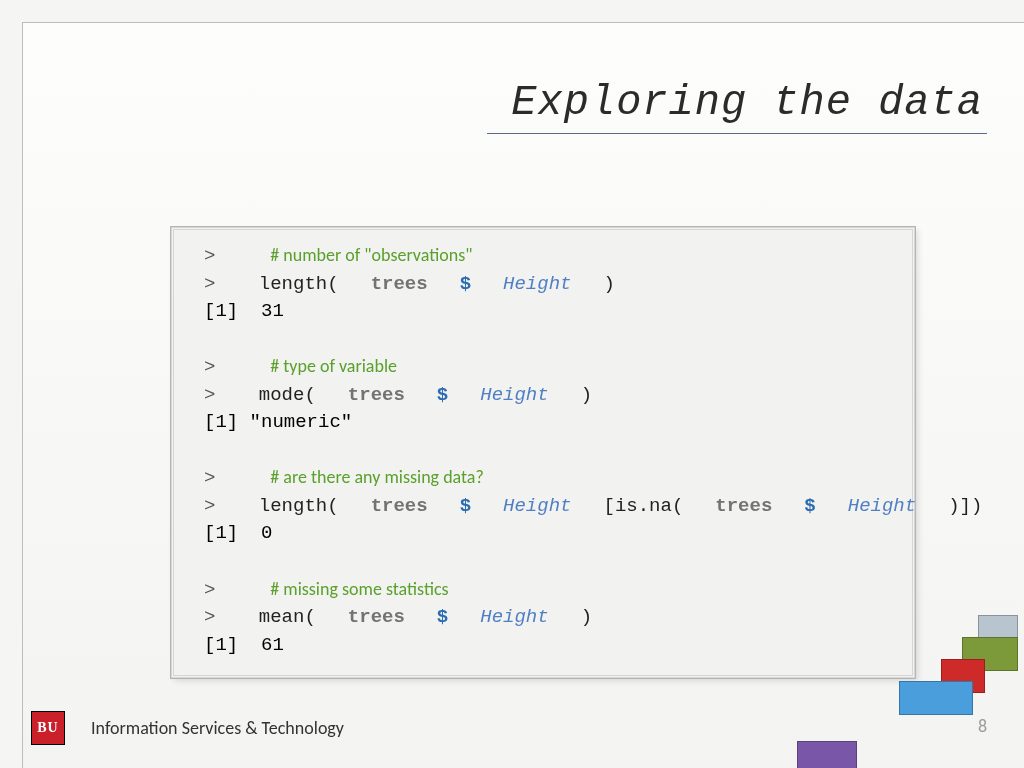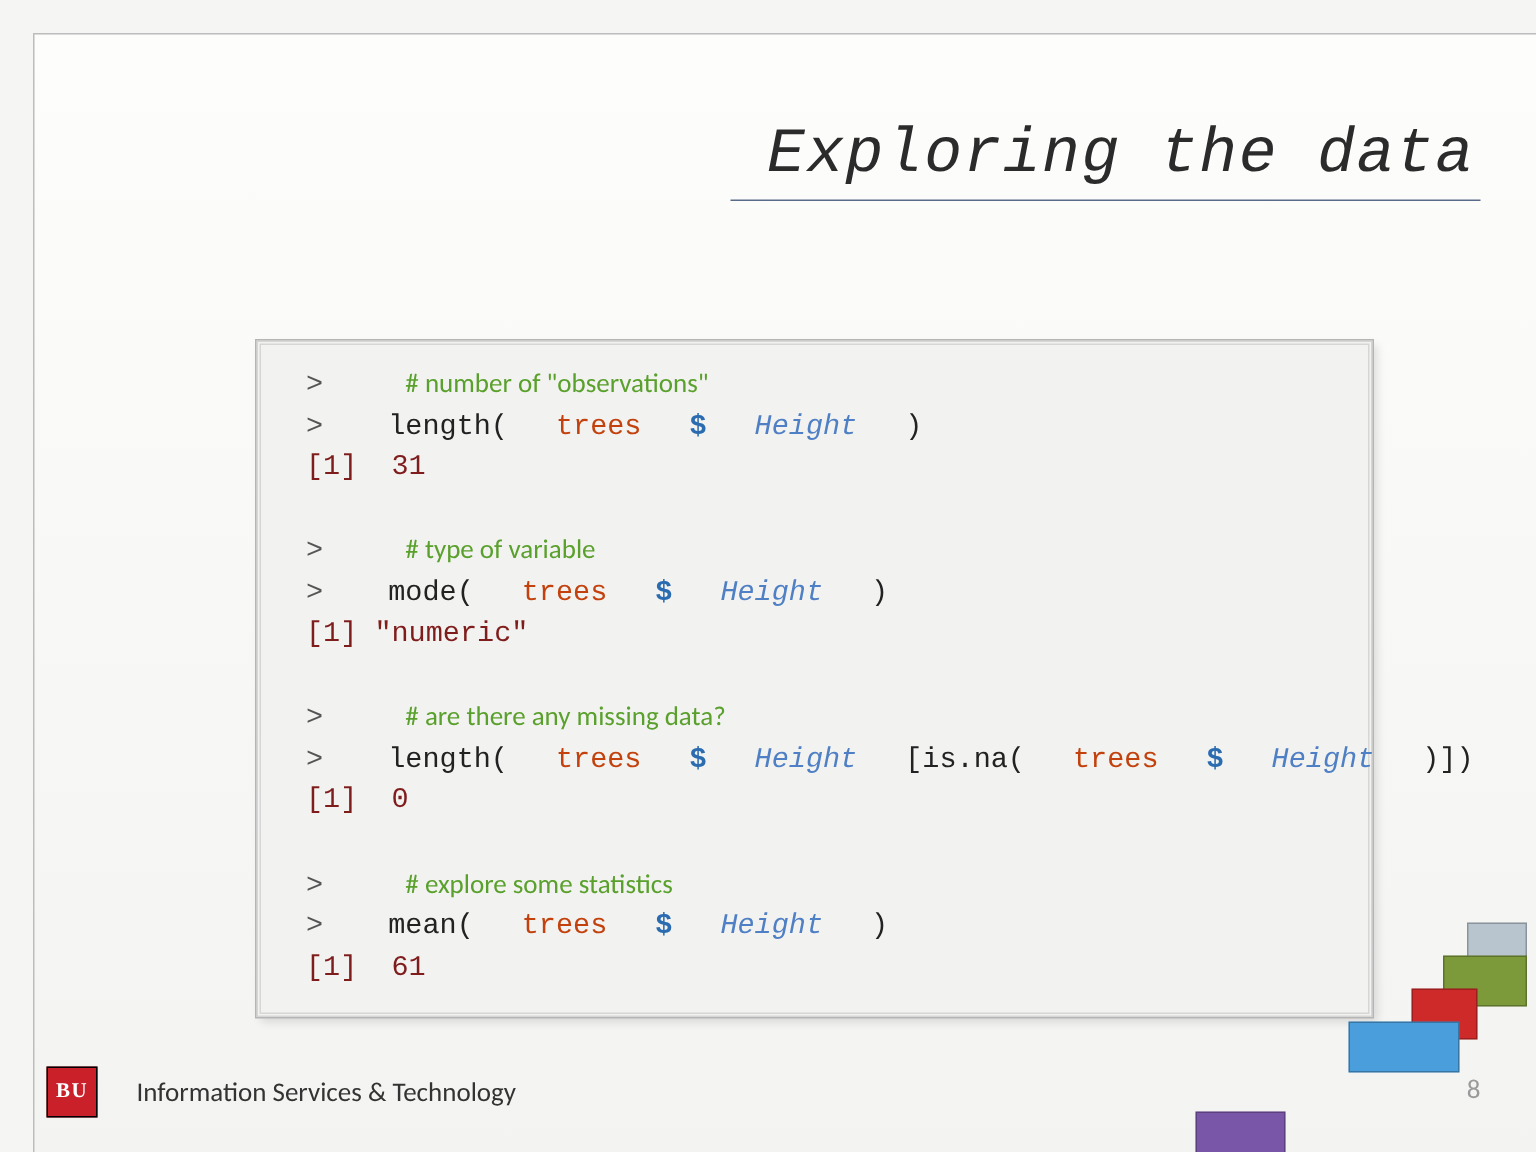--- a/index.html
+++ b/index.html
@@ -46,24 +46,24 @@
     box-shadow: 3px 3px 6px rgba(0,0,0,.12);
     font-family: "Courier New", monospace;
     font-size: 19px;
     line-height: 1.45;
     color: #222;
     white-space: pre;
   }
   .prompt { color: #555; }
   .cmt    { color: #5aa02c; font-family: "Segoe UI", Calibri, sans-serif; font-size: 18px; }
   .fn     { font-weight: normal; }
-  .obj    { color: #c2410c; font-weight: normal; }
+  .obj    { color: #737373; font-weight: bold; }
   .dollar { color: #2b6cb0; font-weight: bold; }
   .field  { color: #4f7fc4; font-style: italic; }
-  .out    { color: #7f1d1d; margin-top: 18px; }
+  .out    { color: #000000; margin-top: 18px; }
 
   .footer {
     position: absolute;
     left: 0; bottom: 6px;
     display: flex; align-items: center; gap: 10px;
     padding-left: 8px;
   }
   .bu-logo {
     width: 30px; height: 22px;
     background: #c9202a;
@@ -100,21 +100,21 @@
 <span class="out">[1]  31</span>
 
 <span class="prompt">&gt;</span>  <span class="cmt"># type of variable</span>
 <span class="prompt">&gt;</span> <span class="fn">mode(</span><span class="obj">trees</span><span class="dollar">$</span><span class="field">Height</span><span class="fn">)</span>
 <span class="out">[1] "numeric"</span>
 
 <span class="prompt">&gt;</span>  <span class="cmt"># are there any missing data?</span>
 <span class="prompt">&gt;</span> <span class="fn">length(</span><span class="obj">trees</span><span class="dollar">$</span><span class="field">Height</span><span class="fn">[is.na(</span><span class="obj">trees</span><span class="dollar">$</span><span class="field">Height</span><span class="fn">)])</span>
 <span class="out">[1]  0</span>
 
-<span class="prompt">&gt;</span>  <span class="cmt"># explore some statistics</span>
+<span class="prompt">&gt;</span>  <span class="cmt"># missing some statistics</span>
 <span class="prompt">&gt;</span> <span class="fn">mean(</span><span class="obj">trees</span><span class="dollar">$</span><span class="field">Height</span><span class="fn">)</span>
 <span class="out">[1]  61</span></div>
 
   <div class="pagenum">8</div>
 
   <div class="block b1"></div>
   <div class="block b2"></div>
   <div class="block b3"></div>
   <div class="block b4"></div>
   <div class="block b5"></div>

